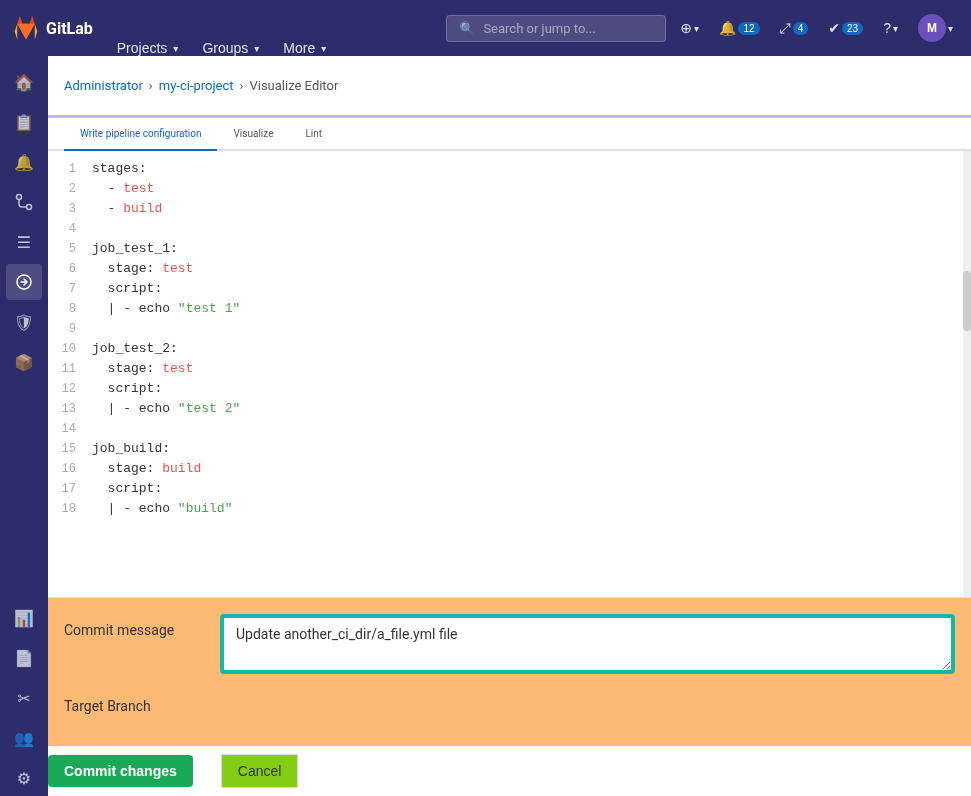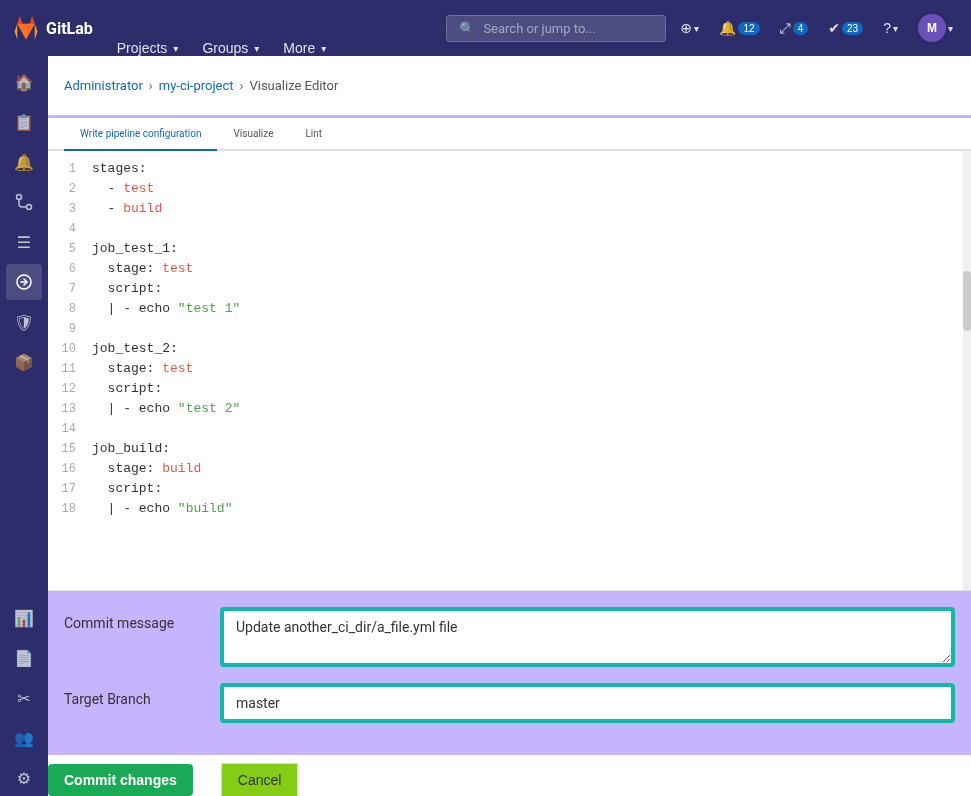--- a/index.html
+++ b/index.html
@@ -206,21 +206,21 @@
       height: 60px;
       background: #ccc;
       border-radius: 4px;
       position: absolute;
       top: 120px;
     }
 
     
     .bottom-form {
       padding: 16px;
-      background: #c4b5fd;
+      background: #fdba74;
     }
     .form-group {
       display: flex;
       align-items: flex-start;
       margin-bottom: 16px;
       gap: 16px;
     }
     .form-label {
       width: 140px;
       font-size: 14px;
@@ -474,21 +474,20 @@
       </div>
     </div>
 
     <div class="bottom-form">
       <div class="form-group">
         <label class="form-label">Commit message</label>
         <textarea class="form-input" style="">Update another_ci_dir/a_file.yml file</textarea>
       </div>
       <div class="form-group">
         <label class="form-label">Target Branch</label>
-        <input type="text" class="form-input" value="master" style="">
       </div>
     </div>
 
     <div class="action-row">
       <button class="btn-primary">Commit changes</button>
       <button class="btn-secondary">Cancel</button>
     </div>
   </main>
 </div>
 

